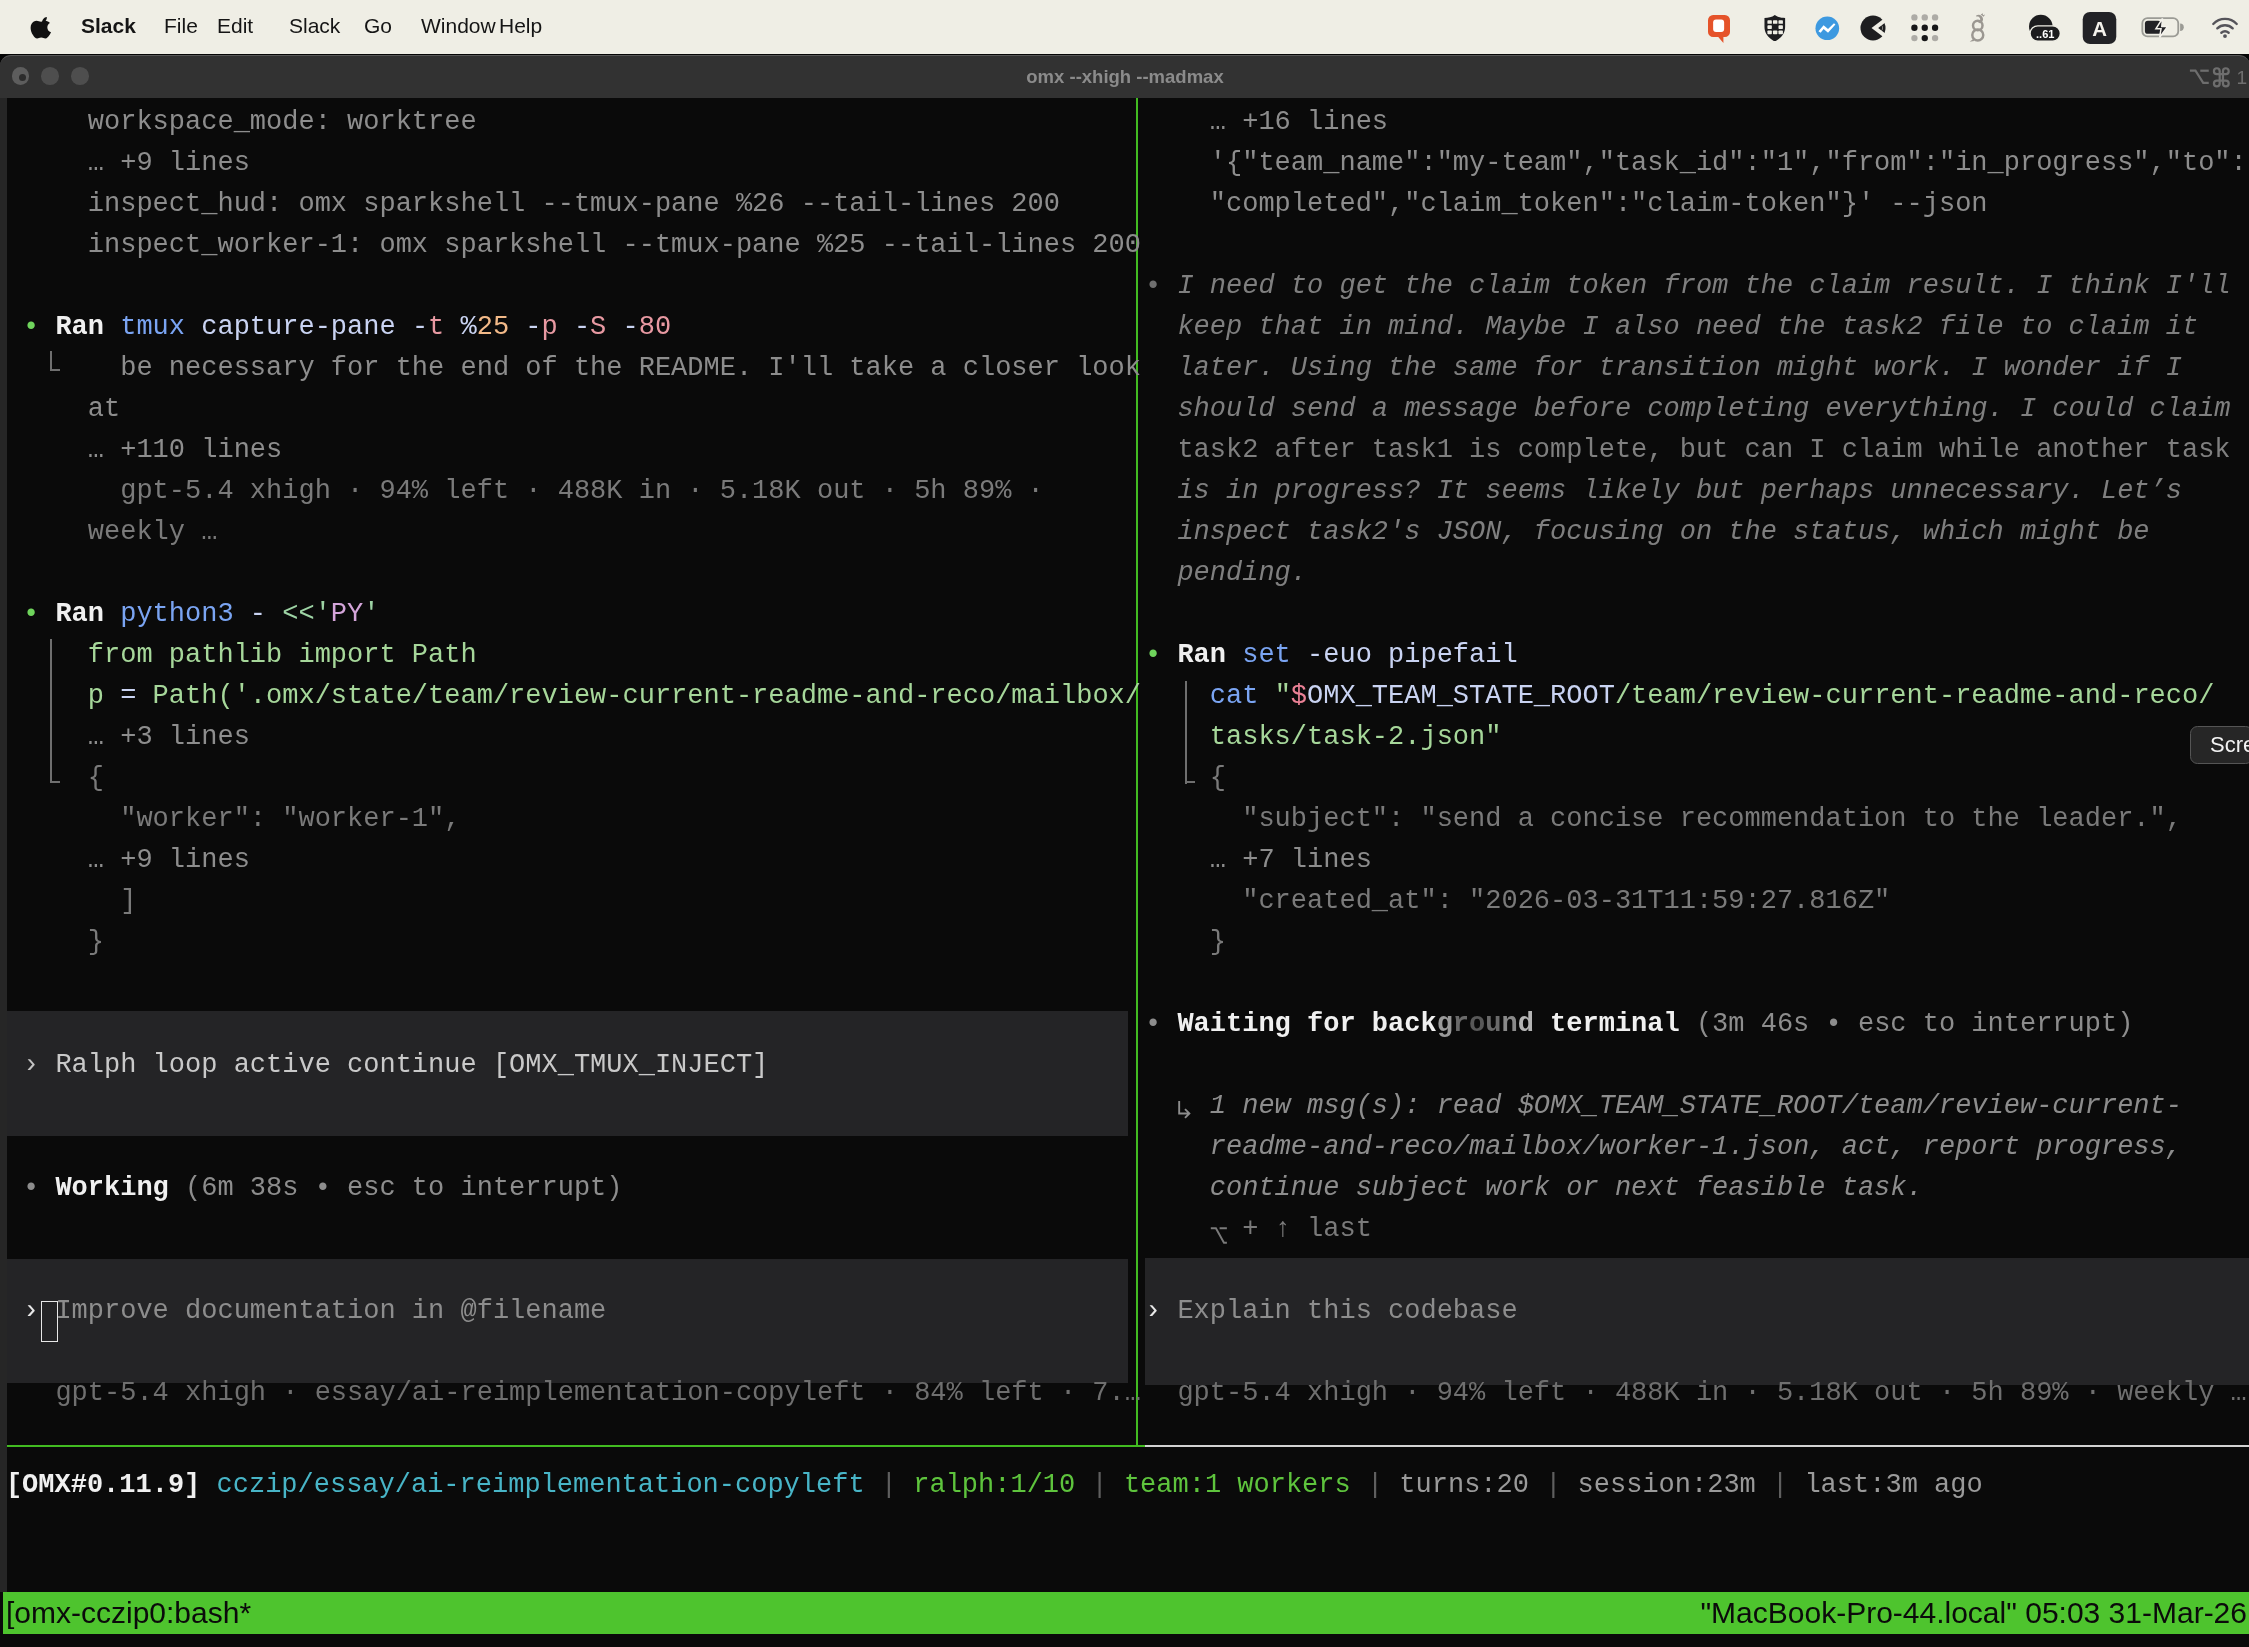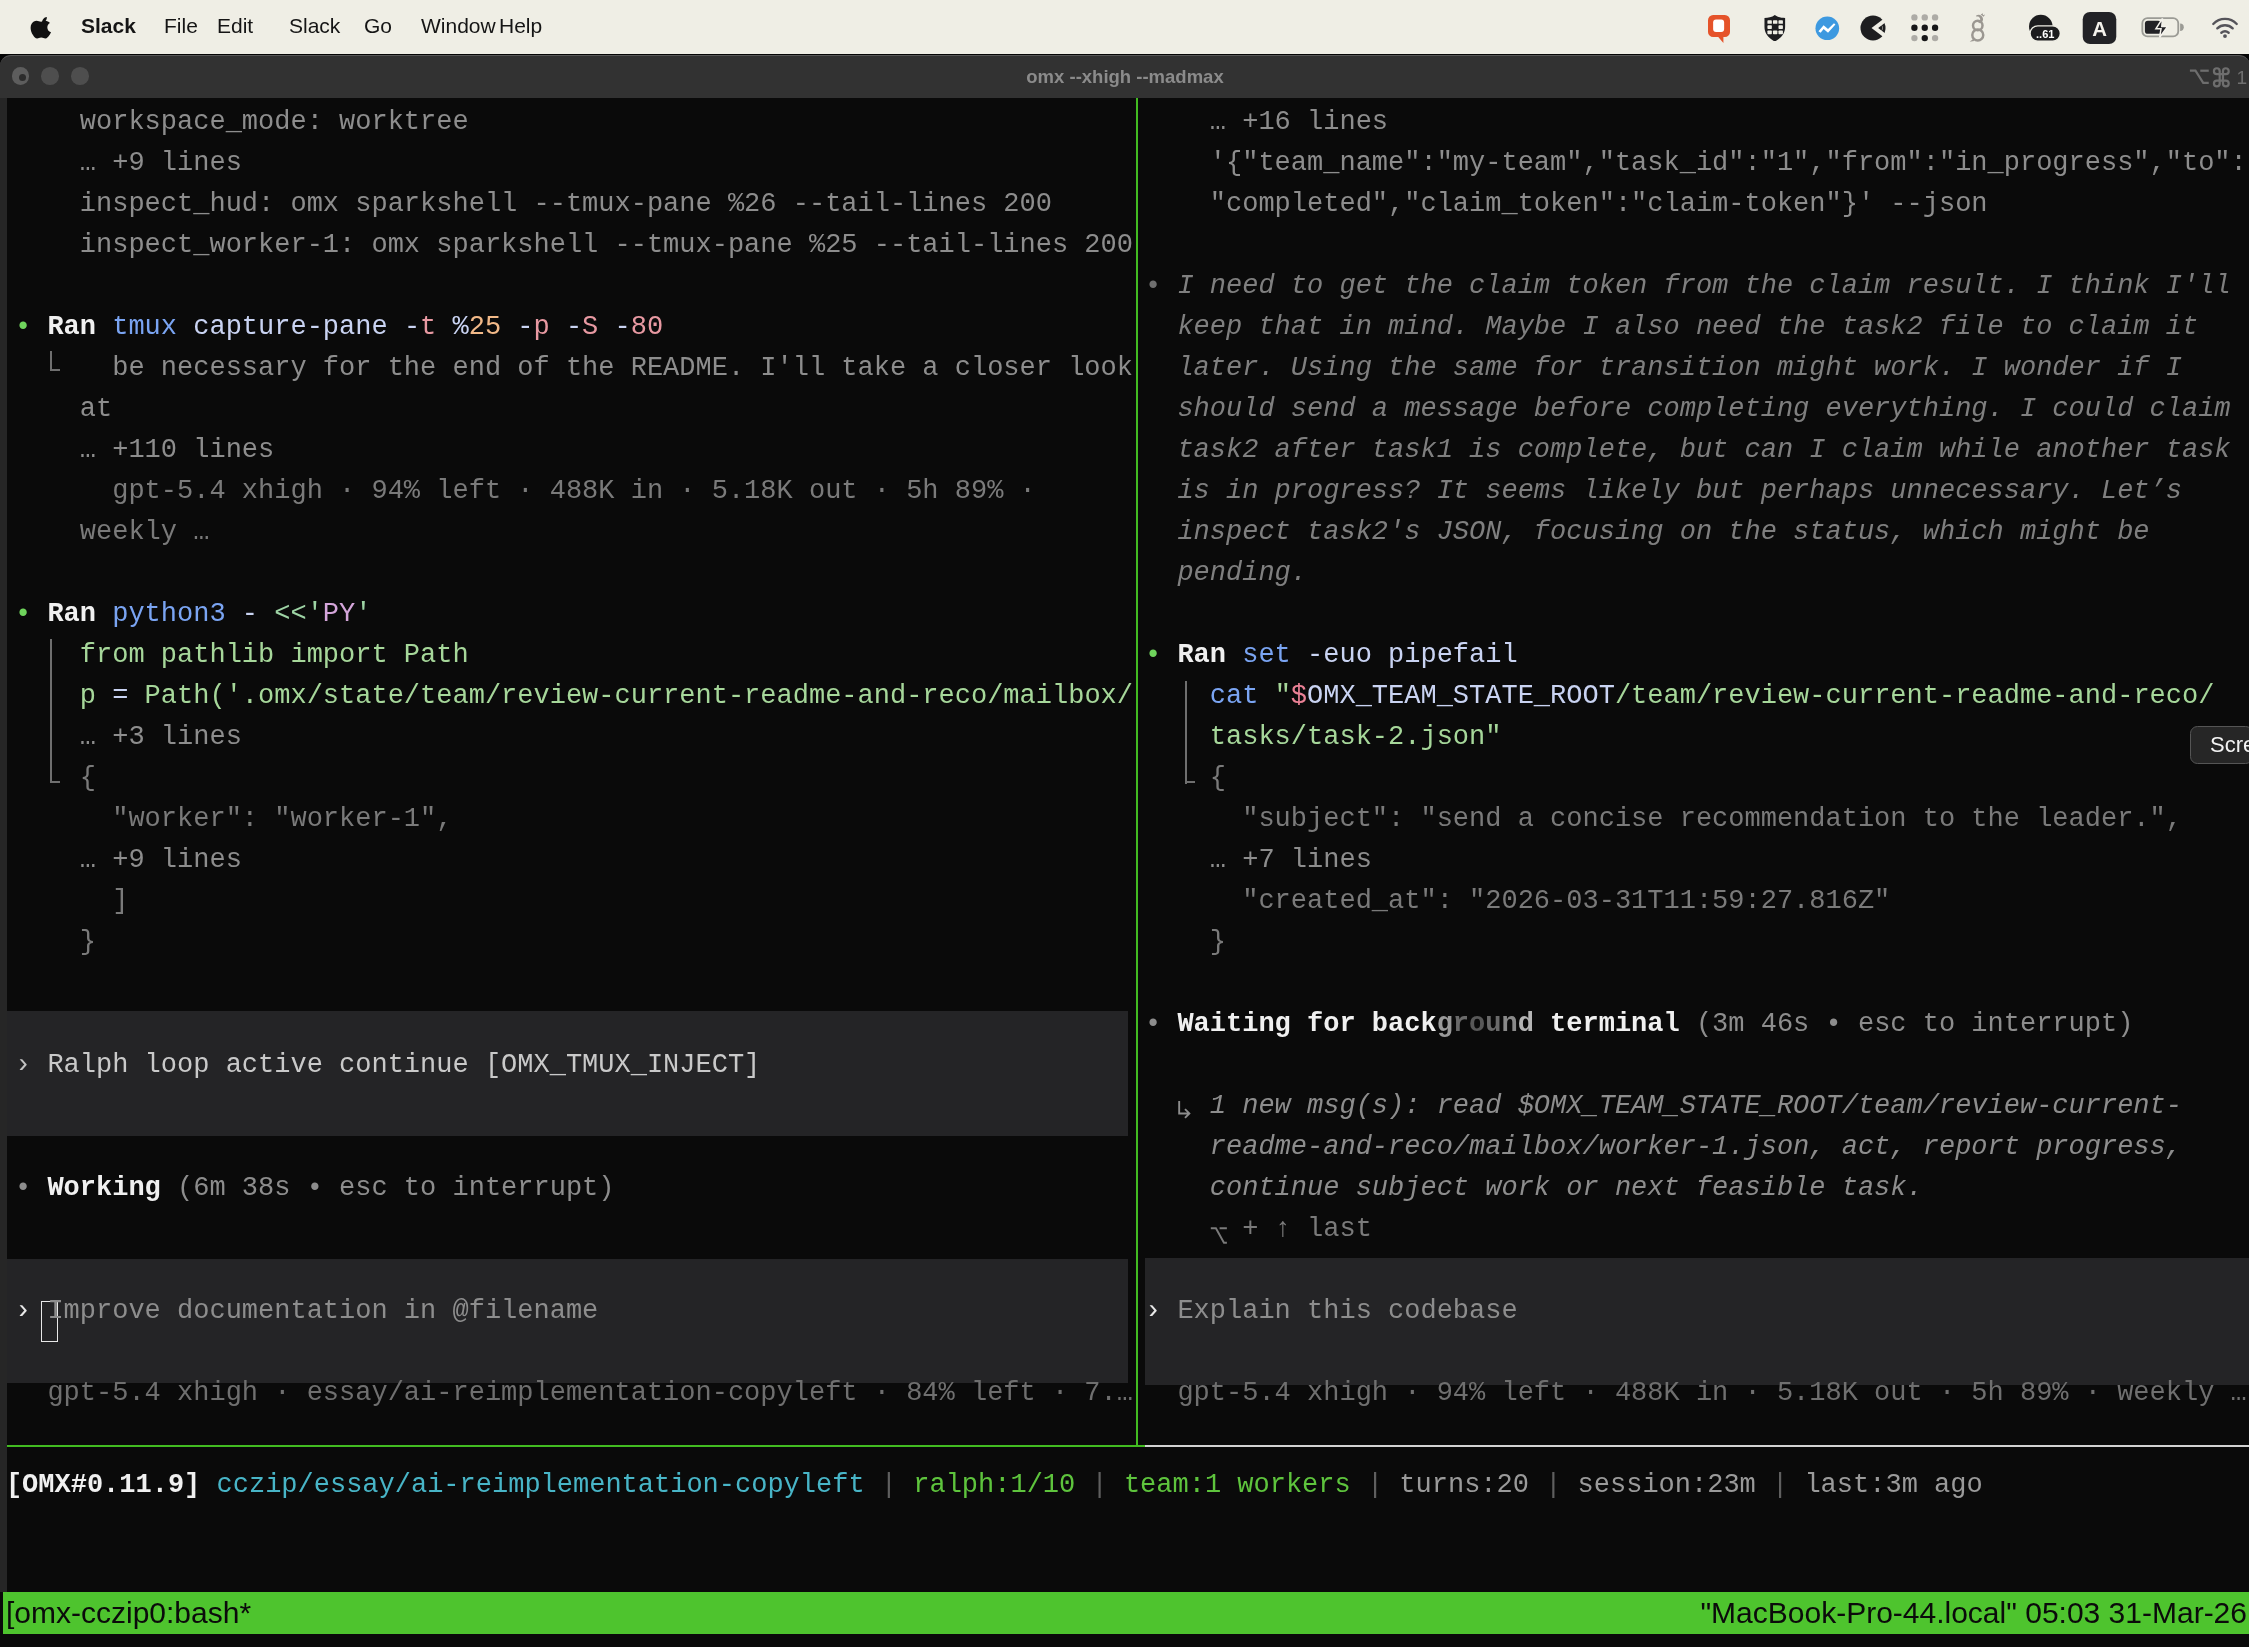--- a/index.html
+++ b/index.html
@@ -16,21 +16,21 @@
 <div class="abs" style="left:7.4px;top:1011px;width:1121px;height:125px;background:#242426"></div>
 <div class="abs" style="left:7.4px;top:1259px;width:1121px;height:124px;background:#242426"></div>
 <div class="abs" style="left:1145px;top:1258px;width:1105px;height:127px;background:#242426"></div>
 
 <div class="abs" style="left:1136px;top:97px;width:1.8px;height:1348px;background:#42bb21"></div>
 <div class="abs" style="left:6.6px;top:1445px;width:1138px;height:1.8px;background:#42bb21"></div>
 <div class="abs" style="left:1145px;top:1445px;width:1105px;height:1.8px;background:#d2d2d2"></div>
 
 <div class="abs" style="left:41px;top:1301px;width:17px;height:41px;border:1.8px solid #e8e8e8"></div>
 
-<pre style="left:15px;top:102px"><span style="color:#8d8d8d">    workspace_mode: worktree</span>
+<pre style="left:23px;top:102px"><span style="color:#8d8d8d">    workspace_mode: worktree</span>
 <span style="color:#8d8d8d">    … +9 lines</span>
 <span style="color:#8d8d8d">    inspect_hud: omx sparkshell --tmux-pane %26 --tail-lines 200</span>
 <span style="color:#8d8d8d">    inspect_worker-1: omx sparkshell --tmux-pane %25 --tail-lines 200</span>
 
 <span style="color:#6fd45c">•</span> <span style="color:#f0f0f0;font-weight:bold">Ran</span> <span style="color:#7aa4f2">tmux</span> <span style="color:#c9d3f2">capture-pane</span> <span style="color:#c9d3f2">-</span><span style="color:#e899a2">t</span> <span style="color:#c9d3f2">%</span><span style="color:#f2b988">25</span> <span style="color:#c9d3f2">-</span><span style="color:#e899a2">p</span> <span style="color:#c9d3f2">-</span><span style="color:#e899a2">S</span> <span style="color:#c9d3f2">-</span><span style="color:#e899a2">80</span>
 <span style="color:#8d8d8d">      be necessary for the end of the README. I'll take a closer look</span>
 <span style="color:#8d8d8d">    at</span>
 <span style="color:#8d8d8d">    … +110 lines</span>
 <span style="color:#7a7a7a">      gpt-5.4 xhigh · 94% left · 488K in · 5.18K out · 5h 89% ·</span>
 <span style="color:#7a7a7a">    weekly …</span>
@@ -56,21 +56,21 @@
 
 <span style="color:#6f6f6f">  gpt-5.4 xhigh · essay/ai-reimplementation-copyleft · 84% left · 7.…</span></pre>
 <pre style="left:1145px;top:102px"><span style="color:#8d8d8d">    … +16 lines</span>
 <span style="color:#8d8d8d">    '{"team_name":"my-team","task_id":"1","from":"in_progress","to":</span>
 <span style="color:#8d8d8d">    "completed","claim_token":"claim-token"}' --json</span>
 
 <span style="color:#6f6f6f">•</span> <span style="color:#7f7f7f;font-style:italic">I need to get the claim token from the claim result. I think I'll</span>
 <span style="color:#7f7f7f;font-style:italic">  keep that in mind. Maybe I also need the task2 file to claim it</span>
 <span style="color:#7f7f7f;font-style:italic">  later. Using the same for transition might work. I wonder if I</span>
 <span style="color:#7f7f7f;font-style:italic">  should send a message before completing everything. I could claim</span>
-<span style="color:#7f7f7f;font-style:italic">  task2 after task1 is complete, but can I claim while another task</span>
+<span style="color:#7f7f7f;">  task2 after task1 is complete, but can I claim while another task</span>
 <span style="color:#7f7f7f;font-style:italic">  is in progress? It seems likely but perhaps unnecessary. Let’s</span>
 <span style="color:#7f7f7f;font-style:italic">  inspect task2's JSON, focusing on the status, which might be</span>
 <span style="color:#7f7f7f;font-style:italic">  pending.</span>
 
 <span style="color:#6fd45c">•</span> <span style="color:#f0f0f0;font-weight:bold">Ran</span> <span style="color:#7aa4f2">set</span> <span style="color:#c9d3f2">-euo pipefail</span>
     <span style="color:#7aa4f2">cat</span> <span style="color:#a6d79a">"</span><span style="color:#ea8095">$</span><span style="color:#c9d3f2">OMX_TEAM_STATE_ROOT</span><span style="color:#a6d79a">/team/review-current-readme-and-reco/</span>
     <span style="color:#a6d79a">tasks/task-2.json"</span>
     <span style="color:#7a7a7a">{</span>
 <span style="color:#7a7a7a">      "subject": "send a concise recommendation to the leader.",</span>
 <span style="color:#8d8d8d">    … +7 lines</span>

